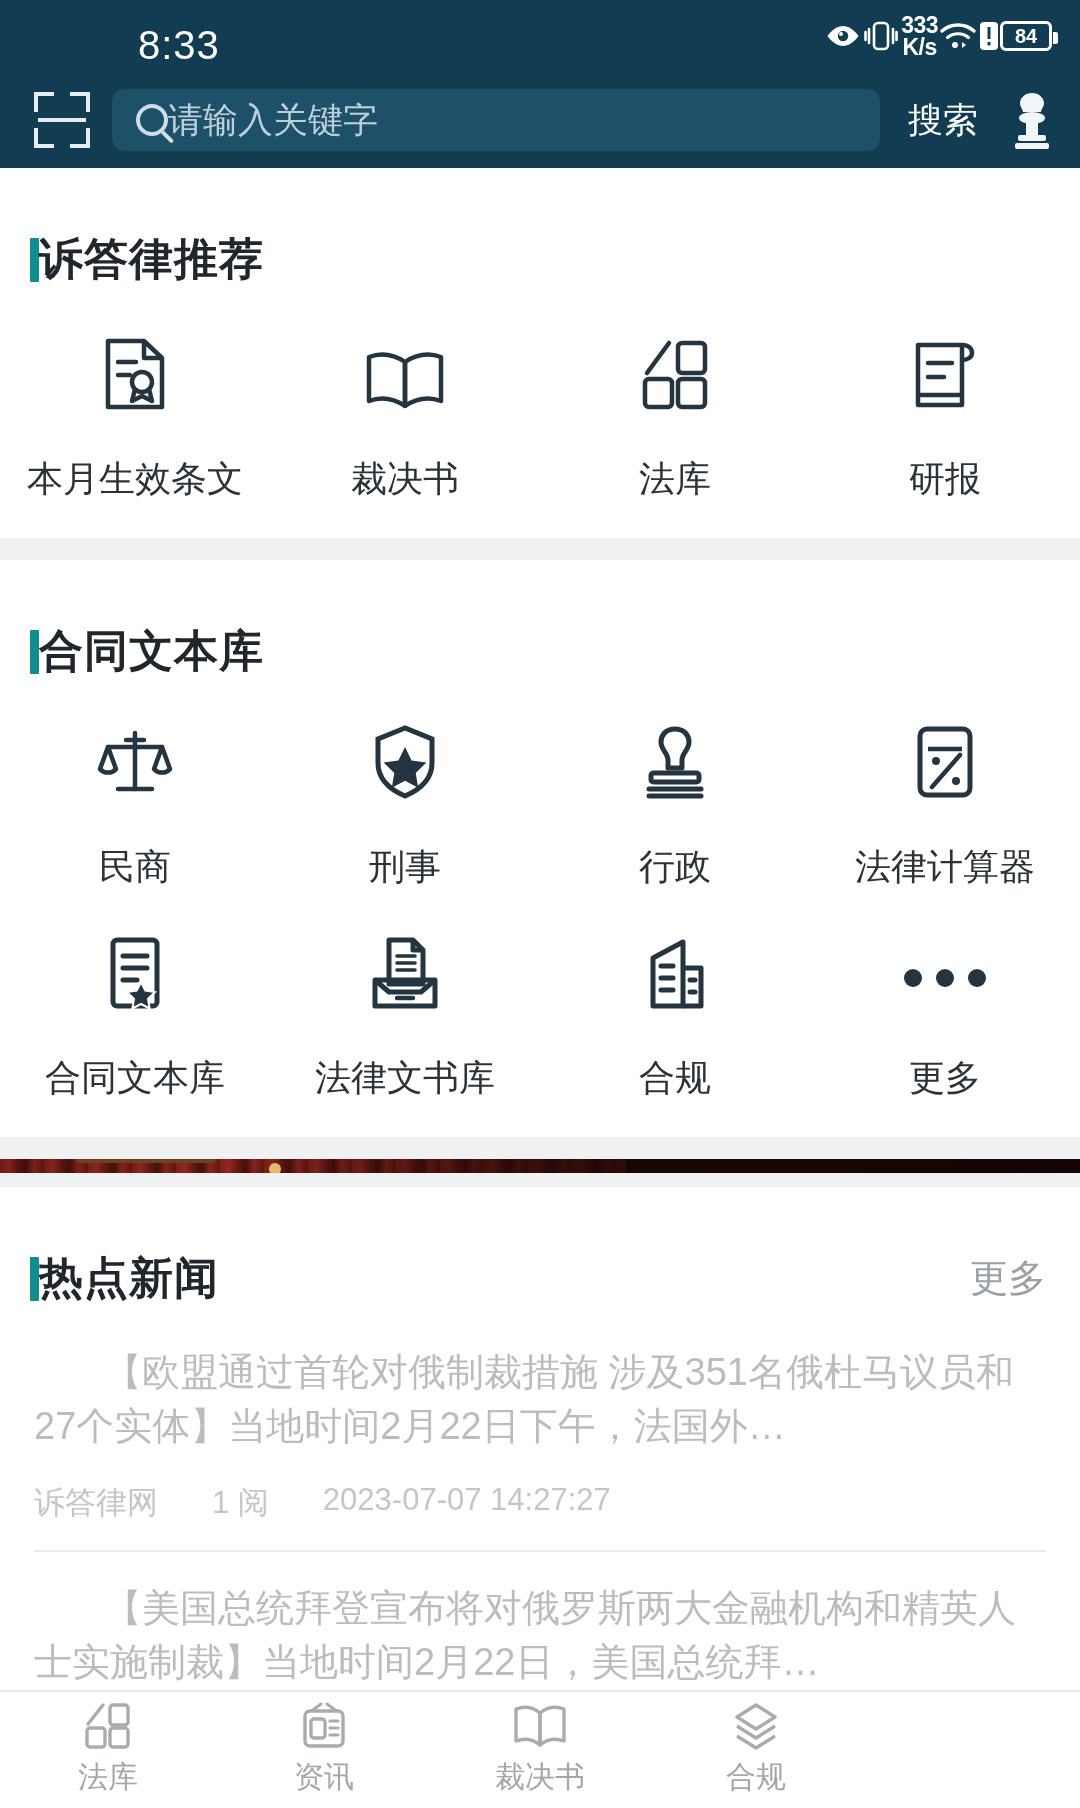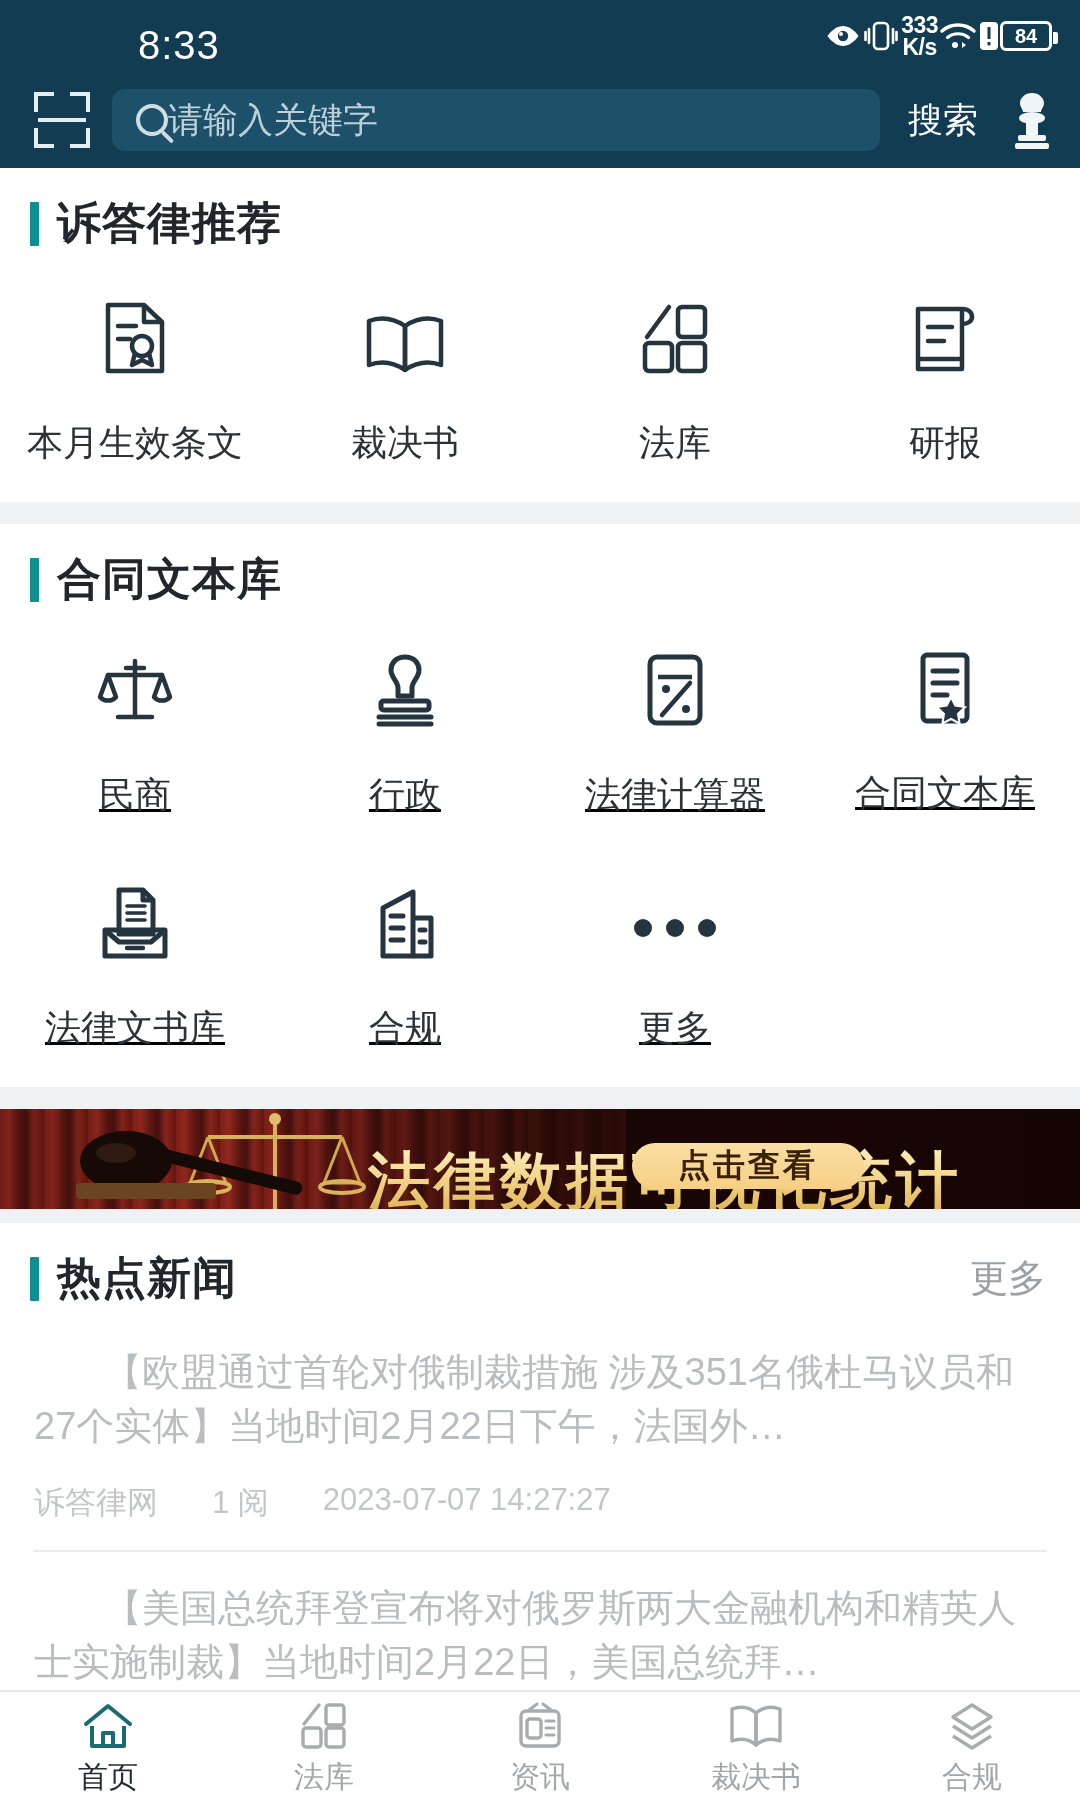--- a/index.html
+++ b/index.html
@@ -113,40 +113,40 @@
   .search-btn {
     color: #ffffff; font-size: 35px; flex: 0 0 auto; padding: 0 6px;
   }
   .gavel-icon { width: 52px; height: 60px; flex: 0 0 auto; }
 
   
   .card { background: #ffffff; }
   .gap { height: 22px; background: #f0f1f3; flex: 0 0 auto; }
 
   .sec-title {
-    display: flex; align-items: center; gap: 18px;
-    padding: 26px 0 8px 30px;
+    display: flex; align-items: center; 
+    padding: 62px 0 8px 30px;
   }
   .sec-bar { width: 9px; height: 44px; background: #0e8e8e; border-radius: 1px; flex:0 0 auto;}
   .sec-text { font-size: 44px; color: #20262b; font-weight: 700; letter-spacing: 1px; }
   .sec-more { margin-left: auto; margin-right: 34px; font-size: 38px; color: #9aa0a6; }
 
   .grid4 {
     display: grid;
     grid-template-columns: repeat(4, 1fr);
   }
   .cell {
     display: flex; flex-direction: column; align-items: center;
     padding: 40px 4px 34px;
     gap: 44px;
   }
   .cell .glyph { height: 74px; display: flex; align-items: flex-end; justify-content: center; }
   .cell .lbl { font-size: 36px; color: #2c3338; white-space: nowrap; }
 
-  .apps .cell { padding: 36px 16px 10px; text-decoration: underline; }
+  .apps .cell { padding: 36px 16px 10px; }
   .apps .cell.row2 { padding-top: 34px; padding-bottom: 34px; }
 
   
   .banner {
     position: relative;
     height: 172px;
     width: 100%;
     overflow: hidden;
     background:
       linear-gradient(100deg, rgba(20,4,2,0) 38%, rgba(26,7,4,.92) 60%, #1d0805 100%),
@@ -352,20 +352,29 @@
             <path d="M12 20h54" stroke="#243540" stroke-width="4.5" stroke-linecap="round"></path>
             <path d="M22 62h34" stroke="#243540" stroke-width="4.5" stroke-linecap="round"></path>
             <path d="M12 20L4 42a10 9 0 0 0 16 0z" fill="none" stroke="#243540" stroke-width="4.5" stroke-linejoin="round"></path>
             <path d="M66 20l8 22a10 9 0 0 1-16 0z" fill="none" stroke="#243540" stroke-width="4.5" stroke-linejoin="round"></path>
             <path d="M30 13h18" stroke="#243540" stroke-width="4.5" stroke-linecap="round"></path>
           </svg>
         </span>
         <span class="lbl">民商</span>
       </div>
 
+      <div class="cell">
+        <span class="glyph">
+          <svg width="64" height="74" viewBox="0 0 64 74">
+            <path d="M32 3L5 14v24c0 17 13 27 27 33 14-6 27-16 27-33V14z" fill="none" stroke="#243540" stroke-width="5"></path>
+            <path d="M32 22l6.6 13.4 14.8 2.2-10.7 10.4 2.5 14.7L32 55.8l-13.2 6.9 2.5-14.7L10.6 37.6l14.8-2.2z" fill="#243540"></path>
+          </svg>
+        </span>
+        <span class="lbl">刑事</span>
+      </div>
 
       <div class="cell">
         <span class="glyph">
           <svg width="68" height="74" viewBox="0 0 68 74">
             <path d="M34 4c9 0 14 6 14 13 0 8-7 11-7 18v8H27v-8c0-7-7-10-7-18 0-7 5-13 14-13z" fill="none" stroke="#243540" stroke-width="5" stroke-linejoin="round"></path>
             <rect x="10" y="48" width="48" height="9" rx="2.5" fill="none" stroke="#243540" stroke-width="5"></rect>
             <path d="M8 64h52" stroke="#243540" stroke-width="5" stroke-linecap="round"></path>
             <path d="M8 71h52" stroke="#243540" stroke-width="5" stroke-linecap="round"></path>
           </svg>
         </span>
@@ -483,30 +492,20 @@
 
     <div class="divider"></div>
 
     <div class="news-item">
       <div class="news-title">【美国总统拜登宣布将对俄罗斯两大金融机构和精英人士实施制裁】当地时间2月22日，美国总统拜…</div>
     </div>
   </div>
 
   <div class="tabbar">
 
-    <div class="tab active">
-      <span class="tg">
-        <svg width="52" height="48" viewBox="0 0 52 48">
-          <path d="M4 22L26 4l22 18" fill="none" stroke="#1c6b74" stroke-width="4" stroke-linecap="round" stroke-linejoin="round"></path>
-          <path d="M10 24v20h32V24" fill="none" stroke="#1c6b74" stroke-width="4" stroke-linejoin="round"></path>
-          <path d="M21 44V31h10v13" fill="none" stroke="#1c6b74" stroke-width="4" stroke-linejoin="round"></path>
-        </svg>
-      </span>
-      <span class="tl">首页</span>
-    </div>
 
     <div class="tab">
       <span class="tg">
         <svg width="50" height="48" viewBox="0 0 50 48">
           <path d="M20 3L5 22" stroke="#a8acaf" stroke-width="3.4" stroke-linecap="round"></path>
           <rect x="27" y="3" width="18" height="20" rx="3" fill="none" stroke="#a8acaf" stroke-width="3.4"></rect>
           <rect x="4" y="26" width="18" height="19" rx="3" fill="none" stroke="#a8acaf" stroke-width="3.4"></rect>
           <rect x="27" y="26" width="18" height="19" rx="3" fill="none" stroke="#a8acaf" stroke-width="3.4"></rect>
         </svg>
       </span>

